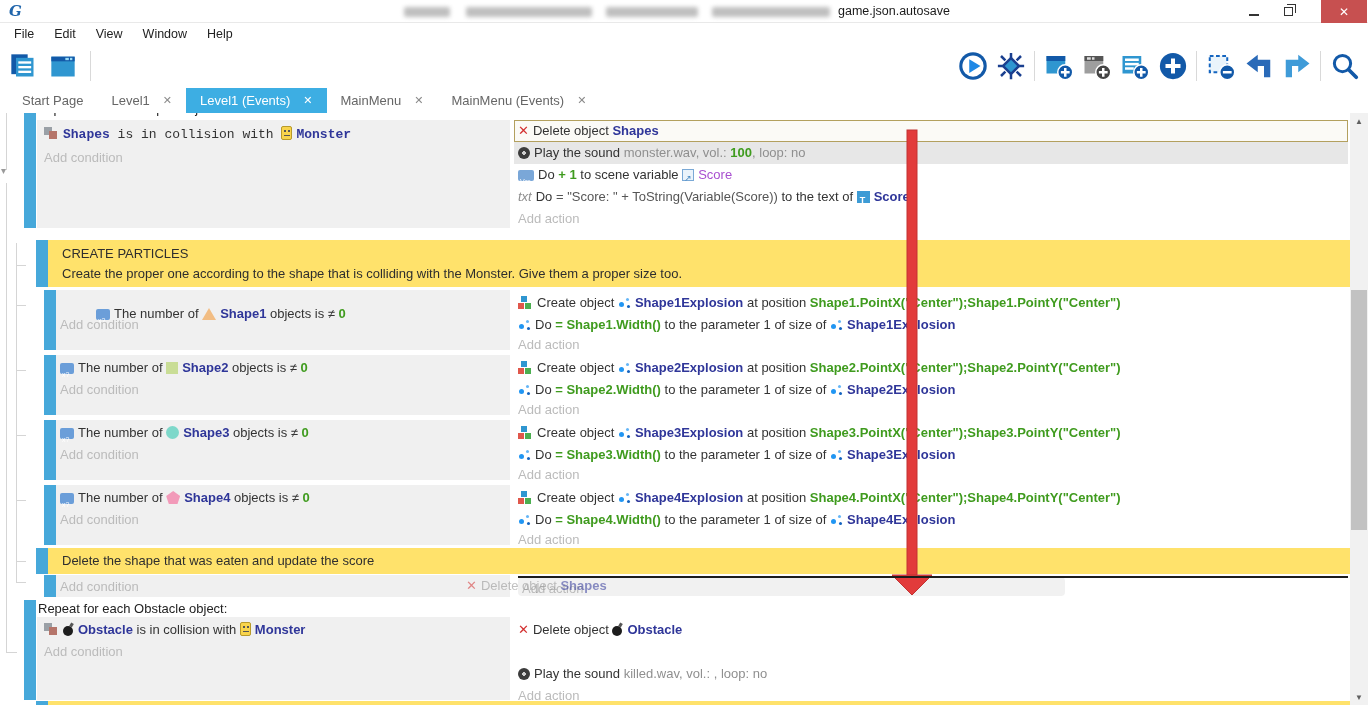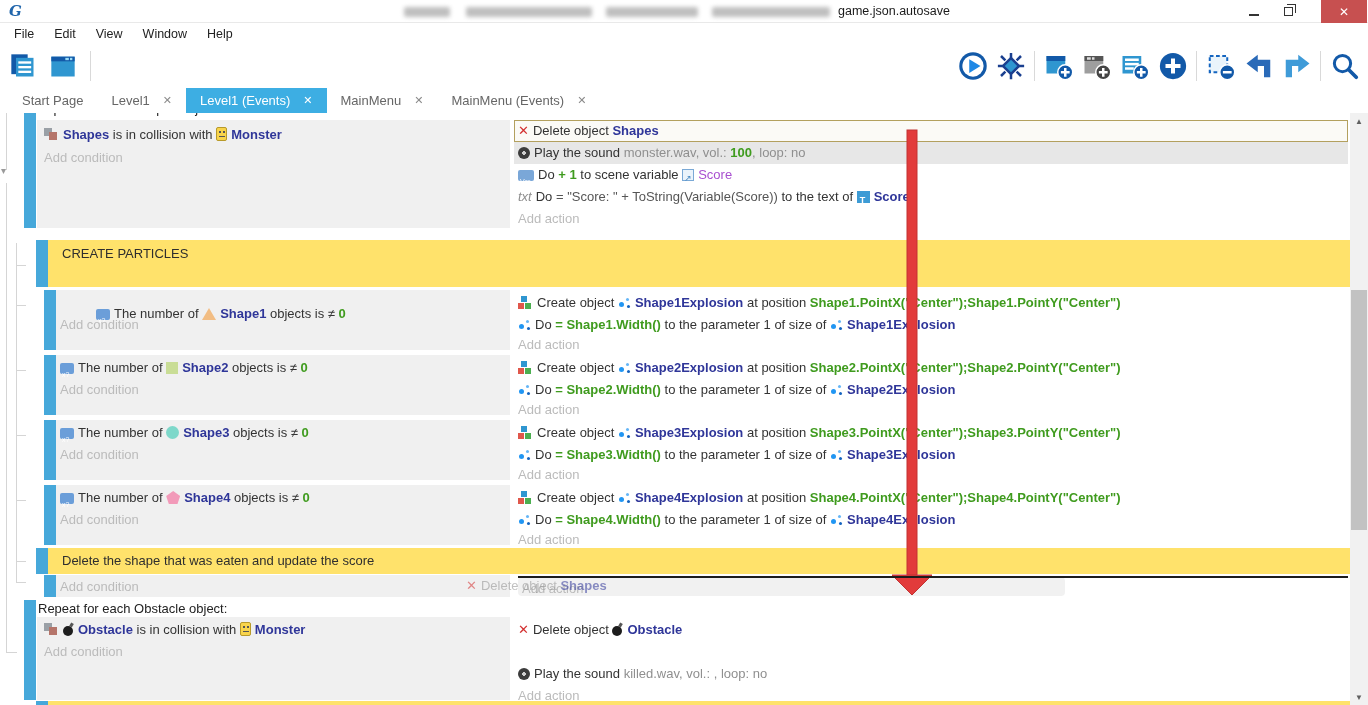--- a/index.html
+++ b/index.html
@@ -265,21 +265,21 @@
   <div class="tline" style="left:16px;top:322px;width:10px;height:1px;"></div>
   <div class="tline" style="left:16px;top:387px;width:10px;height:1px;"></div>
   <div class="tline" style="left:16px;top:448px;width:10px;height:1px;"></div>
   <div class="tline" style="left:16px;top:469px;width:10px;height:1px;"></div>
 
   <div class="bar" style="left:24px;top:0;height:115px;"></div>
   <div class="abs" style="left:37px;top:0;width:400px;height:6px;overflow:hidden;">
     <div class="r hdr" style="position:static;margin-top:-15px;">Repeat for each Shapes object:</div>
   </div>
   <div class="condcell" style="left:37px;top:7px;width:473px;height:108px;"></div>
-  <div class="r" style="left:44px;top:11px;">
+  <div class="r" style="left:44px;top:11px;font-family:Liberation Mono, monospace;">
     <span class="ic col"></span><span class="obj">Shapes</span><span> is in collision with </span><span class="ic mon"></span><span class="obj">Monster</span>
   </div>
   <div class="r add" style="left:44px;top:34px;">Add condition</div>
 
   <div class="selrow" style="top:7px;"></div>
   <div class="r" style="left:518px;top:7px;">
     <span class="delx">✕</span><span>Delete object </span><span class="obj">Shapes</span>
   </div>
   <div class="grayrow" style="top:29px;"></div>
   <div class="r" style="left:518px;top:29px;">
@@ -289,20 +289,21 @@
     <span class="ic varb"></span><span>Do </span><span class="val">+ 1</span><span> to scene variable </span><span class="ic svar"></span><span class="pur">Score</span>
   </div>
   <div class="r" style="left:518px;top:73px;">
     <span class="txti">txt</span><span>Do </span><span class="expr2">= "Score: " + ToString(Variable(Score))</span><span> to the text of </span><span class="ic txo"></span><span class="obj">Score</span>
   </div>
   <div class="r add" style="left:518px;top:95px;">Add action</div>
 
   <div class="bar" style="left:36px;top:127px;height:47px;"></div>
   <div class="yellow" style="left:48px;top:127px;width:1302px;height:47px;">
     <div class="cmt" style="position:absolute;left:14px;top:6px;">CREATE PARTICLES</div>
+    <div class="cmt" style="position:absolute;left:14px;top:26px;">Create the proper one according to the shape that is colliding with the Monster. Give them a proper size too.</div>
   </div>
 
   <div class="bar" style="left:44px;top:177px;height:60px;"></div>
   <div class="condcell" style="left:56px;top:177px;width:454px;height:60px;"></div>
   <div class="r" style="left:60px;top:190px;margin-left:36px;">
     <span class="ic numq"></span><span>The number of </span><span class="ic tri"></span><span class="obj">Shape1</span><span> objects is </span><span>≠ </span><span class="val">0</span>
   </div>
   <div class="r add" style="left:60px;top:201px;">Add condition</div>
   <div class="r" style="left:518px;top:179px;">
     <span class="ic cubes"></span><span>Create object </span><span class="ic part"></span><span class="obj">Shape1Explosion</span><span> at position </span><span class="val">Shape1.PointX("Center");Shape1.PointY("Center")</span>

